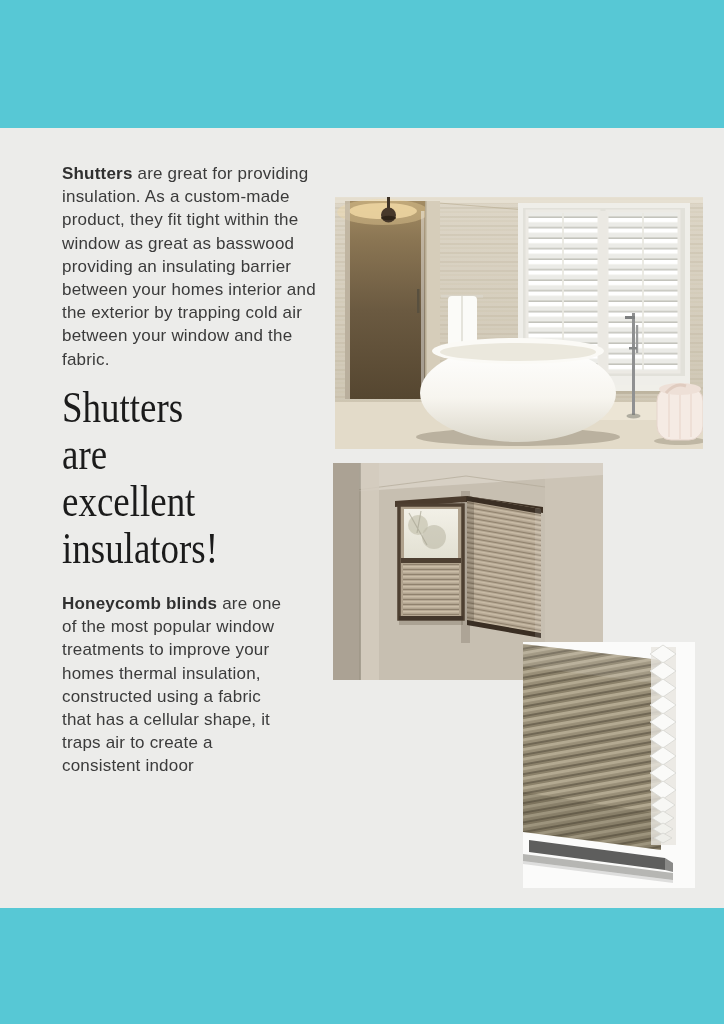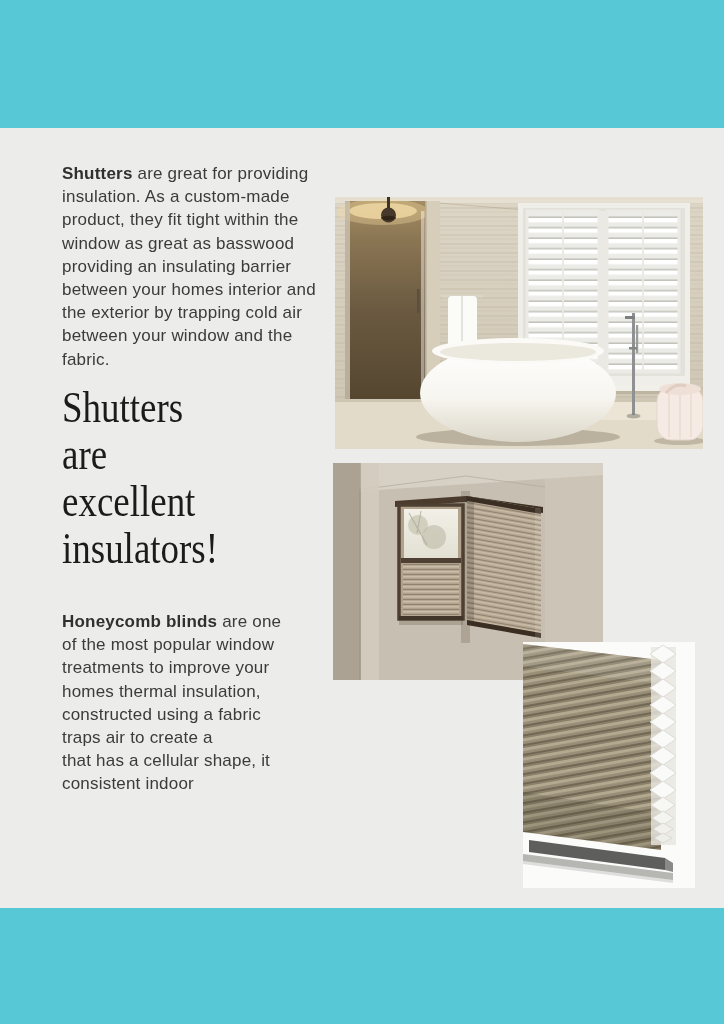--- a/index.html
+++ b/index.html
@@ -30,21 +30,21 @@
     width: 285px;
     margin: 0;
     font-size: 17px;
     line-height: 23.2px;
     letter-spacing: 0.2px;
     color: var(--body-text, #3b3b3b);
   }
   .body-text strong { font-weight: 700; color: #303030; }
   .tline { display: block; }
   .p-shutters  { left: 62px; top: 162px; }
-  .p-honeycomb { left: 62px; top: 610px; }
+  .p-honeycomb { left: 62px; top: 592px; }
 
   .headline {
     position: absolute;
     left: 62px;
     top: 384px;
     margin: 0;
     font-family: "Liberation Serif", serif;
     font-weight: 400;
     font-size: 44px;
     line-height: 47px;
@@ -86,22 +86,22 @@
     <span class="headline-line">excellent</span>
     <span class="headline-line">insulators!</span>
   </h1>
 
   <p class="body-text p-honeycomb">
     <span class="tline"><strong>Honeycomb blinds</strong><span> are one</span></span>
     <span class="tline">of the most popular window</span>
     <span class="tline">treatments to improve your</span>
     <span class="tline">homes thermal insulation,</span>
     <span class="tline">constructed using a fabric</span>
+    <span class="tline">that has a cellular shape, it</span>
     <span class="tline">traps air to create a</span>
-    <span class="tline">that has a cellular shape, it</span>
     <span class="tline">consistent indoor</span>
   </p>
 
   <div class="photo photo-bathroom">
     <svg viewBox="0 0 368 252" preserveAspectRatio="none">
       <defs>
         <linearGradient id="g1-wall" x1="0" y1="0" x2="0" y2="1">
           <stop offset="0" stop-color="#ddd6c7"></stop>
             <stop offset="1" stop-color="#cfc7b5"></stop>
         </linearGradient>

